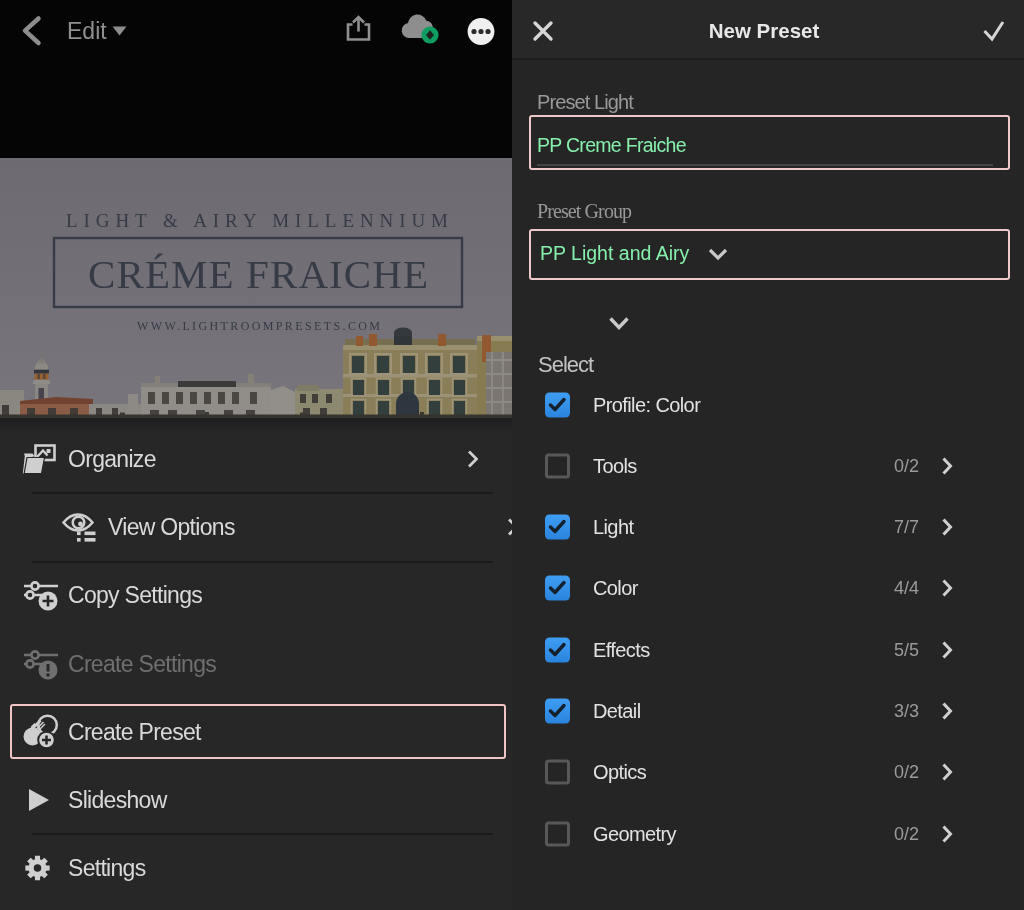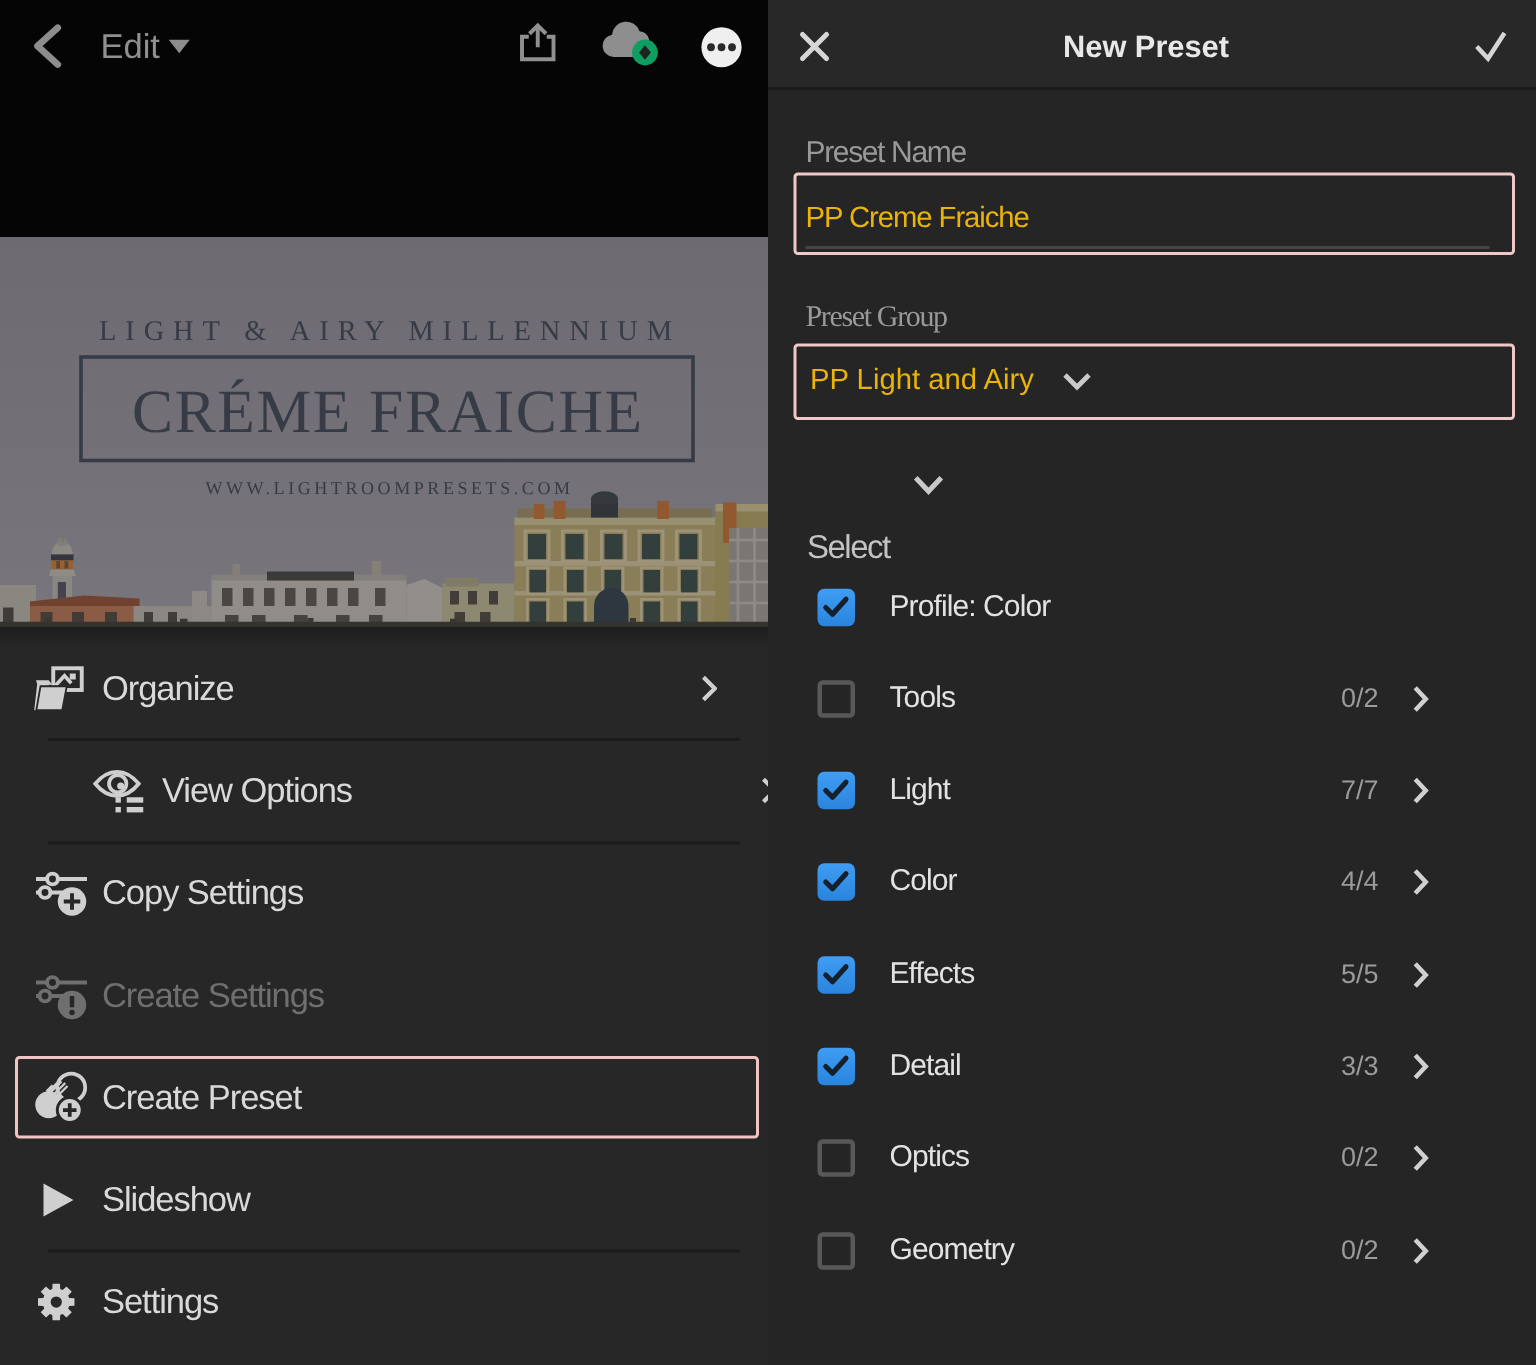--- a/index.html
+++ b/index.html
@@ -16,21 +16,21 @@
           font-size:23px;letter-spacing:-0.7px;color:#d9d9d9;}
   .micon{position:absolute;left:22px;top:50%;transform:translateY(-50%);}
   .mchev{position:absolute;right:34px;top:50%;transform:translateY(-50%);}
   .mdiv{position:absolute;left:32px;width:461px;height:2px;background:#1a1b1b;}
   
   #right{left:512px;top:0;width:512px;height:910px;background:#252525;}
   #rheader{left:512px;top:0;width:512px;height:58px;background:#282828;}
   #rdivider{left:512px;top:58px;width:512px;height:2px;background:#1b1b1b;}
   .label{position:absolute;color:#999;font-size:20px;letter-spacing:-0.9px;}
   .pinkbox{position:absolute;border:2px solid #efc8ca;border-radius:3px;}
-  .fieldtext{position:absolute;color:#eab308;font-size:19.5px;}
+  .fieldtext{position:absolute;color:#86efac;font-size:19.5px;}
   .crow{position:absolute;left:512px;width:462px;height:61px;}
   .ctext{position:absolute;left:81px;top:50%;transform:translateY(-50%);
          color:#e2e2e2;font-size:20px;letter-spacing:-0.6px;}
   .ccount{position:absolute;right:55px;top:50%;transform:translateY(-50%);
           color:#9b9b9b;font-size:18px;}
   .cbox{position:absolute;left:32.5px;top:50%;transform:translateY(-50%);
         width:25px;height:25px;border-radius:4.5px;}
   .cbox.on{background:linear-gradient(#3f9df3,#2a84dd);}
   .cbox.off{border:3px solid #585858;width:19px;height:19px;border-radius:3.5px;}
   .cchev{position:absolute;right:21px;top:50%;transform:translateY(-50%);}
@@ -296,21 +296,21 @@
 
 <div class="abs" id="right"></div>
 <div class="abs" id="rheader"></div>
 <div class="abs" id="rdivider"></div>
 <svg class="abs" style="left:512px;top:0" width="512" height="58" viewBox="0 0 512 58">
   <path d="M23 23 L39 39 M39 23 L23 39" stroke="#d6d6d6" stroke-width="3.4" stroke-linecap="round"></path>
   <text x="252" y="38" font-size="20.5" font-weight="bold" fill="#e8e8e8" text-anchor="middle">New Preset</text>
   <path d="M472.5 31 l7.5 8 l11 -17" fill="none" stroke="#d6d6d6" stroke-width="3"></path>
 </svg>
 
-<div class="label" style="left:537px;top:91px;">Preset Name</div>
+<div class="label" style="left:537px;top:91px;">Preset Light</div>
 <div class="pinkbox" style="left:529px;top:115px;width:477px;height:51px;"></div>
 <div class="fieldtext" style="left:537px;top:134px;letter-spacing:-0.7px;">PP Creme Fraiche</div>
 <div class="abs" style="left:537px;top:164px;width:456px;height:1.6px;background:#454545;"></div>
 
 <div class="label" style="left:537px;top:200px;font-family:Liberation Serif, serif;">Preset Group</div>
 <div class="pinkbox" style="left:529px;top:229px;width:477px;height:47px;"></div>
 <div class="fieldtext" style="left:540px;top:242px;">PP Light and Airy</div>
 <svg class="abs" style="left:707px;top:247px" width="22" height="14" viewBox="0 0 22 14">
     <path d="M3 3 l8 8 l8 -8" fill="none" stroke="#c9c9c9" stroke-width="3.2"></path>
   </svg>

